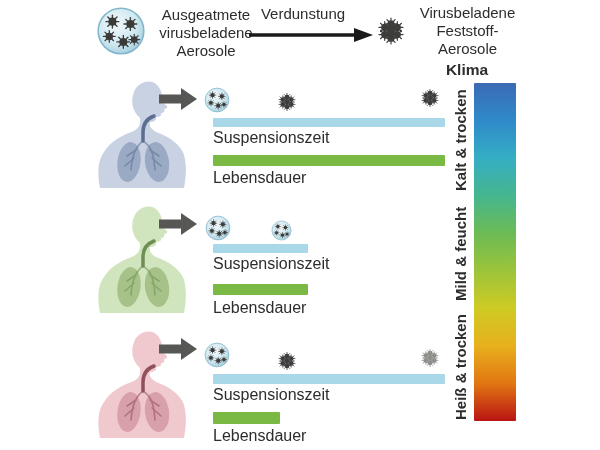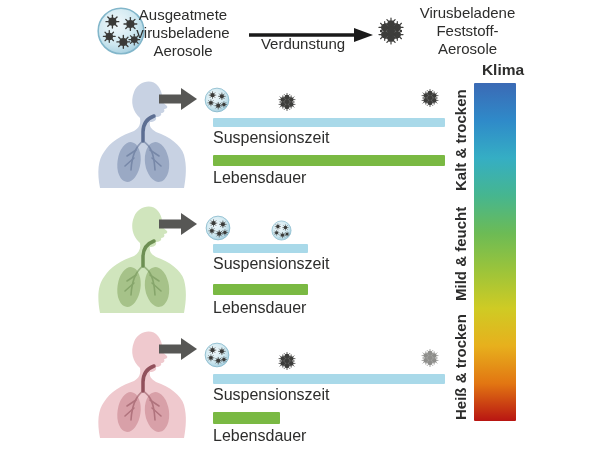--- a/index.html
+++ b/index.html
@@ -8,21 +8,21 @@
   #stage {
     position: relative; width: 600px; height: 450px;
     background: #fff; overflow: hidden; color:#2d2d2c;
   }
   .abs { position:absolute; }
   .txt { color:#2d2d2c; }
   .center { text-align:center; }
 
   
   .hdr-label { font-size:15px; line-height:1.2; font-weight:500; }
-  .process-label { font-size:15px; font-weight:500;margin-top:30px; }
+  .process-label { font-size:15px; font-weight:500; }
 
   
   .bar { height:9px; background:#a9d9e9; border-radius:1px; }
   .bar.life { background:#7ab943; }
   .bar-label { font-size:16px; line-height:17px; white-space:nowrap; }
 
   
   .climate-title { font-size:15.5px; font-weight:600; }
   .climate-zone-label {
     writing-mode: vertical-rl;
@@ -116,21 +116,21 @@
     </symbol>
   </defs>
 </svg>
 
 <div id="stage">
 
   <svg class="abs" style="left:96px; top:6px" width="50" height="50">
     <use href="#droplet-aerosol" width="50" height="50"></use>
   </svg>
 
-  <div class="abs hdr-label center txt" style="left:128px; top:6px; width:110px">
+  <div class="abs hdr-label center txt" style="left:151px; top:6px; width:110px">
     <div>Ausgeatmete</div>
     <div>virusbeladene</div>
     <div>Aerosole</div>
   </div>
 
   <div class="abs process-label center txt" style="left:248px; top:5px; width:110px">Verdunstung</div>
 
   <svg class="abs" style="left:249px; top:26px" width="126" height="18">
     <line x1="0" y1="9" x2="107" y2="9" stroke="#1a1a1a" stroke-width="3.6"></line>
     <polygon points="105,2 124,9 105,16" fill="#1a1a1a"></polygon>
@@ -217,21 +217,21 @@
   <div class="abs" style="left:213px; top:374px; width:232px">
     <div class="bar" style="height: 10px; width: 100%; background: rgb(169, 217, 233);"></div>
   </div>
   <div class="abs bar-label txt" style="left:213px; top:386px">Suspensionszeit</div>
 
   <div class="abs" style="left:213px; top:412px; width:232px">
     <div class="bar life" style="height: 12px; width: 29%; background: rgb(122, 185, 67);"></div>
   </div>
   <div class="abs bar-label txt" style="left:213px; top:427px">Lebensdauer</div>
 
-  <div class="abs climate-title center txt" style="left:474px; top:61px; width:58px">Klima</div>
+  <div class="abs climate-title center txt" style="left:438px; top:61px; width:58px">Klima</div>
 
   <div id="climate-gradient" class="abs" style="left: 474px; top: 83px; width: 42px; height: 338px; background: linear-gradient(rgb(59, 106, 181), rgb(47, 138, 201), rgb(53, 174, 196), rgb(70, 182, 143), rgb(108, 187, 85), rgb(156, 196, 58), rgb(207, 203, 36), rgb(231, 176, 29), rgb(226, 118, 18), rgb(184, 21, 18));"></div>
 
   <div class="abs climate-zone-label txt" style="left:450px; top:85px; width:20px; height:110px">Kalt &amp; trocken</div>
   <div class="abs climate-zone-label txt" style="left:450px; top:200px; width:20px; height:108px">Mild &amp; feucht</div>
   <div class="abs climate-zone-label txt" style="left:450px; top:312px; width:20px; height:110px">Heiß &amp; trocken</div>
 
 </div>
 
 </body></html>

